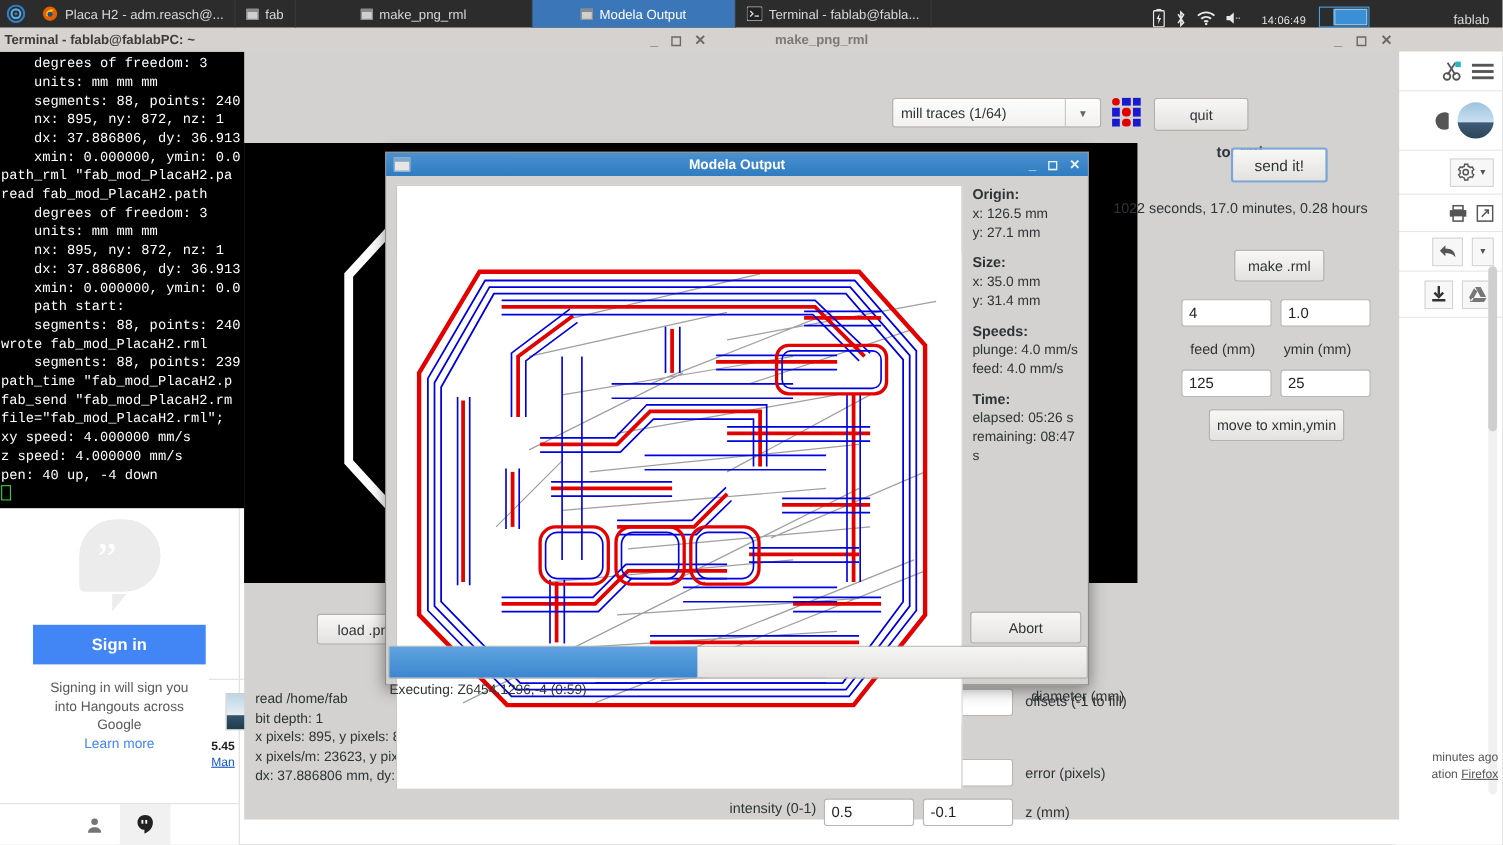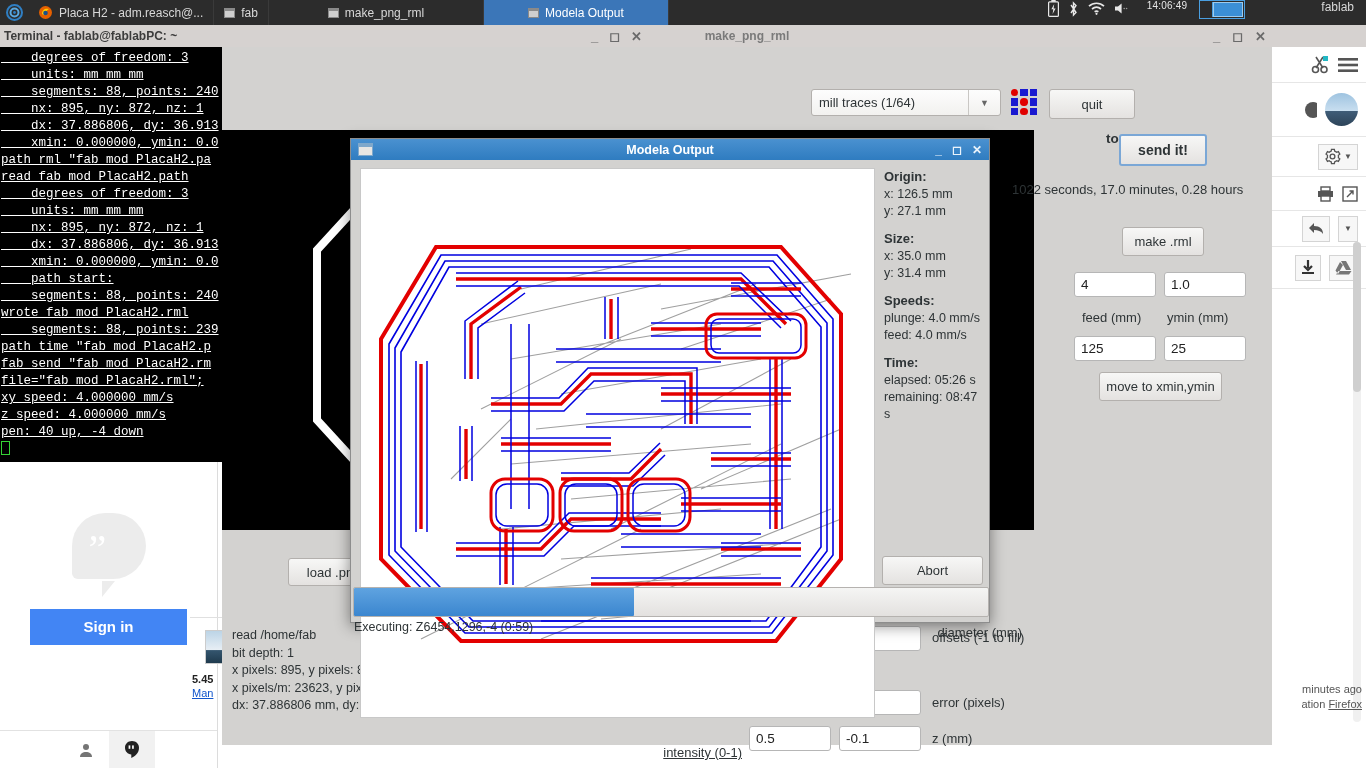--- a/index.html
+++ b/index.html
@@ -9,21 +9,21 @@
     background:#b8b8b8;
     font-family:"Liberation Sans", sans-serif;
     font-size:12px; color:#2e3436;
     -webkit-font-smoothing:antialiased;
   }
   .abs { position:absolute; }
 
   
   #taskbar {
     left:0; top:0; width:1366px; height:25px;
-    background:#2c2c2c; display:flex; align-items:flex-start;
+    background:#2c2c2c; display:flex; align-items:flex-end;
     color:#d8d8d8; font-size:12px;
   }
   .tb-launcher { width:28px; height:25px; display:flex; align-items:center; justify-content:center; }
   .tb-item {
     height:25px; display:flex; align-items:center; gap:6px;
     padding:0 10px; color:#d8d8d8; white-space:nowrap; overflow:hidden;
     border-right:1px solid #3a3a3a;
   }
   .tb-item.active { background:#3b76b8; color:#fff; }
   .tb-winicon {
@@ -114,21 +114,21 @@
   #term-title .tw-ctrl { position:absolute; right:6px; top:0; height:22px;
       display:flex; align-items:center; gap:11px; color:#6a6a6a; font-size:13px; }
   #term-menu {
     width:222px; height:25px; background:#e8e6e3; border-bottom:1px solid #c6c2bf;
     display:flex; align-items:center; gap:0; font-size:12.5px; color:#2e3436; overflow:hidden;
   }
   #term-menu span { padding:0 9px; white-space:nowrap; }
   #term-body {
     width:222px; height:415px; background:#000; color:#fff; overflow:hidden;
     font-family:"Liberation Mono", monospace; font-size:12.5px; line-height:17px;
-    padding:3px 0 0 1px; white-space:pre;text-decoration:underline;
+    padding:3px 0 0 1px; white-space:pre;
   }
   #term-cursor { width:9px; height:14px; border:1px solid #35d135; display:inline-block; }
 
   
   #mpr-window { left:222px; top:25px; width:1050px; height:720px; background:#d3d2d0; }
   #mpr-titlebar { position:absolute; left:0; top:0; width:1050px; height:22px;
      background:#d6d2d0; color:#7a7a7a; font-size:12px; font-weight:bold;
      display:flex; align-items:center; justify-content:center; }
   #mpr-titlebar .tw-ctrl { position:absolute; right:6px; top:0; height:22px;
       display:flex; align-items:center; gap:12px; color:#6a6a6a; font-size:13px; }
@@ -140,21 +140,21 @@
   .txtfield {
     background:#fff; border:1px solid #b6b6b6; border-radius:3px; height:25px;
     display:flex; align-items:center; padding:0 6px; font-size:13.5px; color:#222;
   }
   .gbtn {
     background:linear-gradient(180deg,#f7f7f6 0%,#e4e2e0 100%);
     border:1px solid #b3b0ad; border-radius:3px;
     display:flex; align-items:center; justify-content:center;
     font-size:13px; color:#2e3436; cursor:pointer;
   }
-  .gbtn.bold { font-weight:bold; font-size:14px; }
+  .gbtn.bold { font-weight:normal; font-size:14px; }
   .gbtn.focus { border:2px solid #7aa7d6; }
 
   #mpr-combo {
     position:absolute; left:589px; top:64px; width:190px; height:27px;
     background:linear-gradient(180deg,#fdfdfd 0%,#f2f1ef 100%);
     border:1px solid #b3b0ad; border-radius:3px; display:flex; align-items:center;
   }
   #mpr-combo .val { flex:1; padding-left:7px; font-size:13px; }
   #mpr-combo .arrow { width:32px; height:25px; border-left:1px solid #c9c7c4;
      display:flex; align-items:center; justify-content:center; color:#666; font-size:9px; }
@@ -207,20 +207,26 @@
   </div>
 
   <div id="hangouts" data-name="hangouts-sidebar">
     <div id="hangouts-body" data-name="hangouts-signin-panel">
       <div class="hg-logo" data-name="hangouts-logo-icon">
         <div class="bub"></div>
           <div class="tail"></div>
           <div class="q">”</div>
       </div>
       <button id="signin-btn" data-name="sign-in-button">Sign in</button>
+      <div class="hg-note" data-name="hangouts-note">
+        <div data-name="hangouts-note-line1">Signing in will sign you</div>
+        <div data-name="hangouts-note-line2">into Hangouts across</div>
+        <div data-name="hangouts-note-line3">Google</div>
+        <div class="hg-link" data-name="learn-more-link">Learn more</div>
+      </div>
     </div>
     <div id="hangouts-footer" data-name="hangouts-tabbar">
       <div class="hg-tab" data-name="hangouts-contacts-tab">
         <svg width="16" height="16" viewBox="0 0 16 16" data-name="person-icon">
           <circle cx="8" cy="5" r="3" fill="#757575"></circle>
           <path d="M2 15c0-3.3 2.7-5 6-5s6 1.7 6 5z" fill="#757575"></path>
         </svg>
       </div>
       <div class="hg-tab sel" data-name="hangouts-conversations-tab">
         <svg width="16" height="17" viewBox="0 0 16 17" data-name="hangouts-icon">
@@ -398,21 +404,21 @@
   <div class="abs txtfield" style="left:617px;top:601px;width:82px;" data-name="offsets-input">4</div>
   <div class="abs mpr-text" style="left:710px;top:605px;" data-name="offsets-label">offsets (-1 to fill)</div>
 
   <div class="formrow" style="left:380px;top:671px;width:140px;justify-content:flex-end;" data-name="overlap-row">
     <span class="mpr-text" data-name="overlap-label">overlap (0-1)</span>
   </div>
   <div class="abs txtfield" style="left:527px;top:665px;width:82px;" data-name="overlap-input">0.5</div>
   <div class="abs txtfield" style="left:617px;top:665px;width:82px;" data-name="error-input">0.1</div>
   <div class="abs mpr-text" style="left:710px;top:670px;" data-name="error-label">error (pixels)</div>
 
-  <div class="formrow" style="left:380px;top:720px;width:140px;justify-content:flex-end;text-decoration:underline;" data-name="intensity-row">
+  <div class="formrow" style="left:380px;top:702px;width:140px;justify-content:flex-end;" data-name="intensity-row">
     <span class="mpr-text" data-name="intensity-label">intensity (0-1)</span>
   </div>
   <div class="abs txtfield" style="left:527px;top:701px;width:82px;" data-name="intensity-input">0.5</div>
   <div class="abs txtfield" style="left:617px;top:701px;width:82px;" data-name="z-input">-0.1</div>
   <div class="abs mpr-text" style="left:710px;top:706px;" data-name="z-label">z (mm)</div>
 
   <div class="abs gbtn bold focus" style="left:897px;top:109px;width:88px;height:32px;" data-name="send-it-button">send it!</div>
   <div class="abs mpr-text" style="left:790px;top:157px;white-space:nowrap;" data-name="time-estimate">1022 seconds, 17.0 minutes, 0.28 hours</div>
   <div class="abs gbtn" style="left:900px;top:202px;width:82px;height:29px;" data-name="make-rml-button">make .rml</div>
 
@@ -621,20 +627,28 @@
   <div class="tb-item" style="min-width:215px;justify-content:center;" data-name="taskbar-item-make-png-rml">
     <span class="tb-winicon" data-name="window-icon"></span>
     <span data-name="taskbar-item-make-png-rml-label">make_png_rml</span>
   </div>
 
   <div class="tb-item active" style="min-width:185px;justify-content:center;" data-name="taskbar-item-modela-output">
     <span class="tb-winicon" data-name="window-icon"></span>
     <span data-name="taskbar-item-modela-output-label">Modela Output</span>
   </div>
 
+  <div class="tb-item" data-name="taskbar-item-terminal">
+    <svg width="14" height="13" viewBox="0 0 14 13" data-name="terminal-icon">
+      <rect width="14" height="13" rx="1.5" fill="#222" stroke="#bdbdbd"></rect>
+      <path d="M3 4 L5.5 6.5 L3 9" stroke="#ddd" stroke-width="1.2" fill="none"></path>
+      <rect x="7" y="8" width="4" height="1.2" fill="#ddd"></rect>
+    </svg>
+    <span data-name="taskbar-item-terminal-label">Terminal - fablab@fabla...</span>
+  </div>
 
   <div class="tb-spacer" data-name="taskbar-spacer"></div>
 
   <div class="tb-tray" data-name="system-tray">
     <svg width="11" height="17" viewBox="0 0 11 17" data-name="battery-icon">
       <rect x="3.3" y="0" width="4.4" height="1.8" fill="#e8e8e8"></rect>
       <rect x="0.6" y="1.8" width="9.8" height="14.6" rx="1" fill="none" stroke="#e8e8e8" stroke-width="1.2"></rect>
       <path d="M6.2 4 L3.4 9.3 H5.3 L4.6 14 L7.6 8.4 H5.6z" fill="#e8e8e8"></path>
     </svg>
     <svg width="11" height="16" viewBox="0 0 11 16" data-name="bluetooth-icon">

